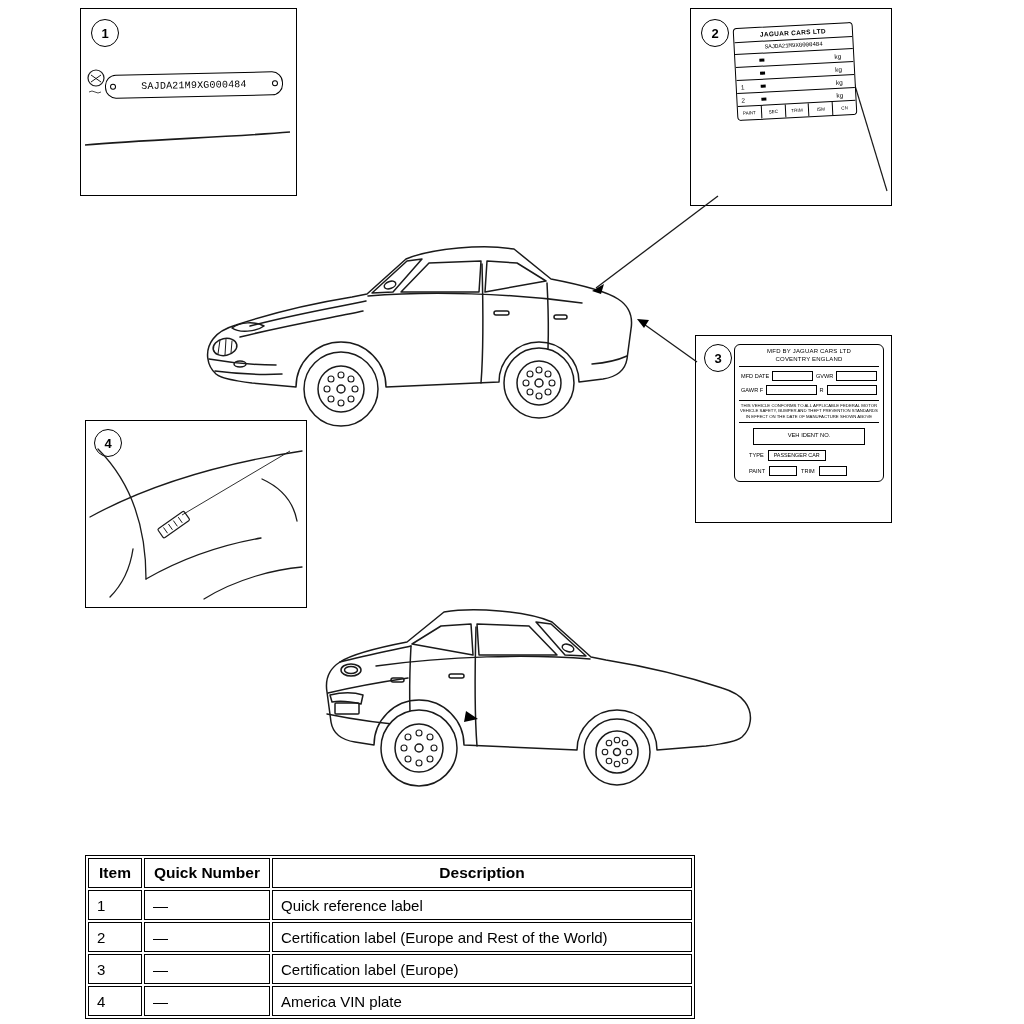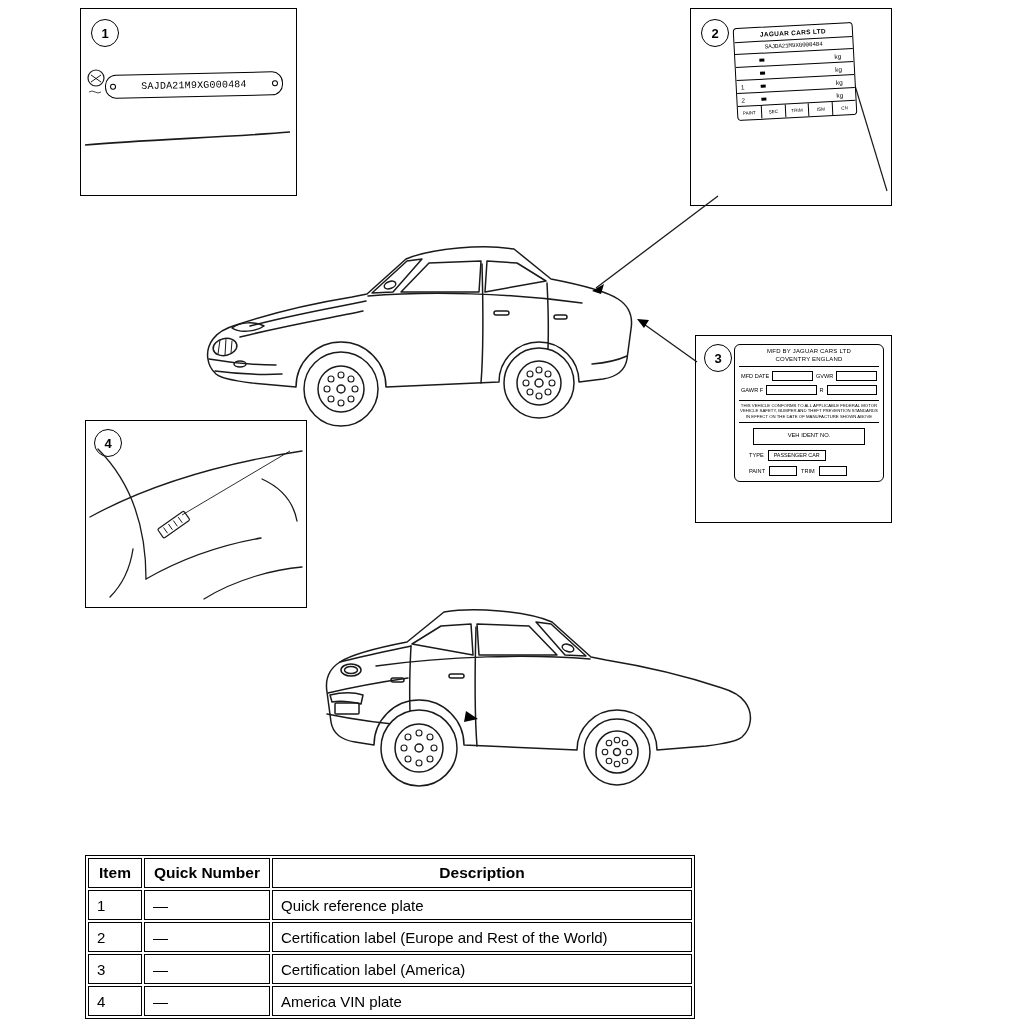--- a/index.html
+++ b/index.html
@@ -316,31 +316,31 @@
       <tr>
         <th class="col-item">Item</th>
         <th class="col-part">Quick Number</th>
         <th class="col-desc">Description</th>
       </tr>
     </thead>
     <tbody>
       <tr>
         <td>1</td>
         <td>—</td>
-        <td>Quick reference plate</td>
+        <td>Quick reference label</td>
       </tr>
       <tr>
         <td>2</td>
         <td>—</td>
         <td>Certification label (Europe and Rest of the World)</td>
       </tr>
       <tr>
         <td>3</td>
         <td>—</td>
-        <td>Certification label (America)</td>
+        <td>Certification label (Europe)</td>
       </tr>
       <tr>
         <td>4</td>
         <td>—</td>
         <td>America VIN plate</td>
       </tr>
     </tbody>
   </table>
 
 </div>

